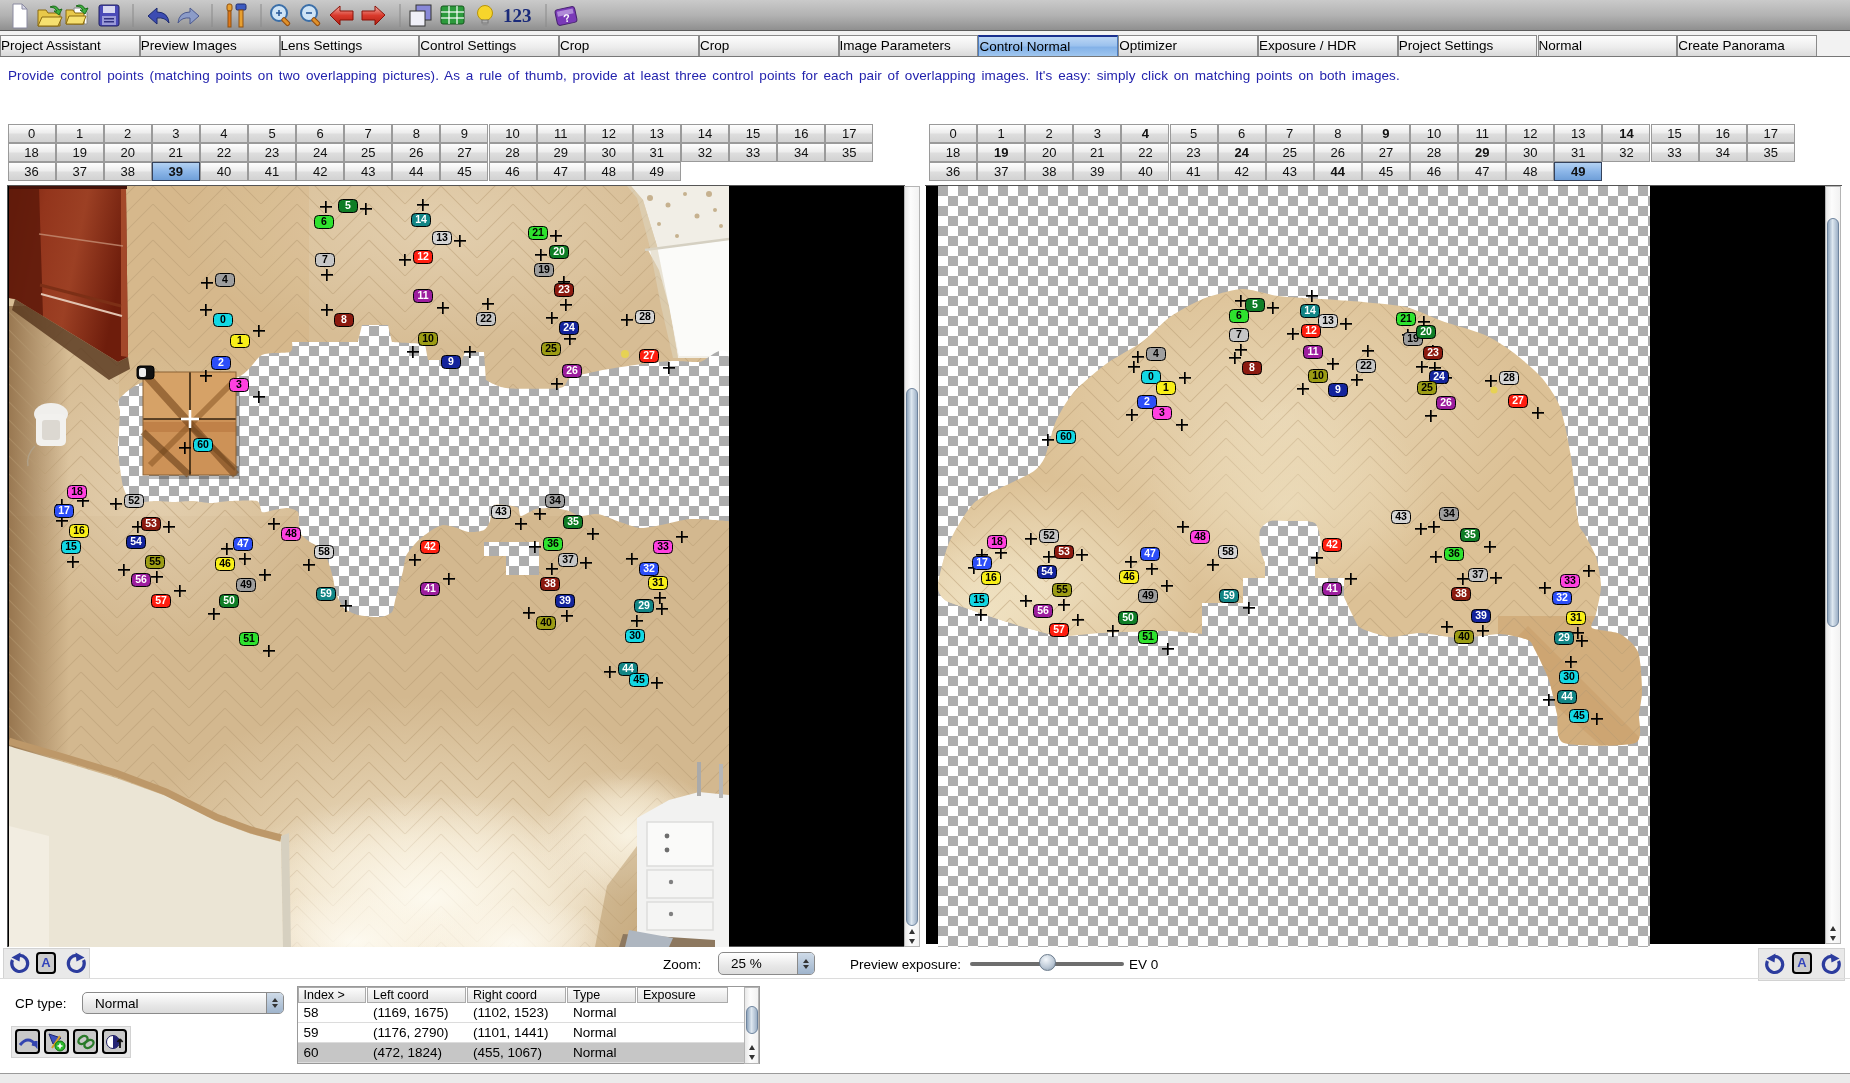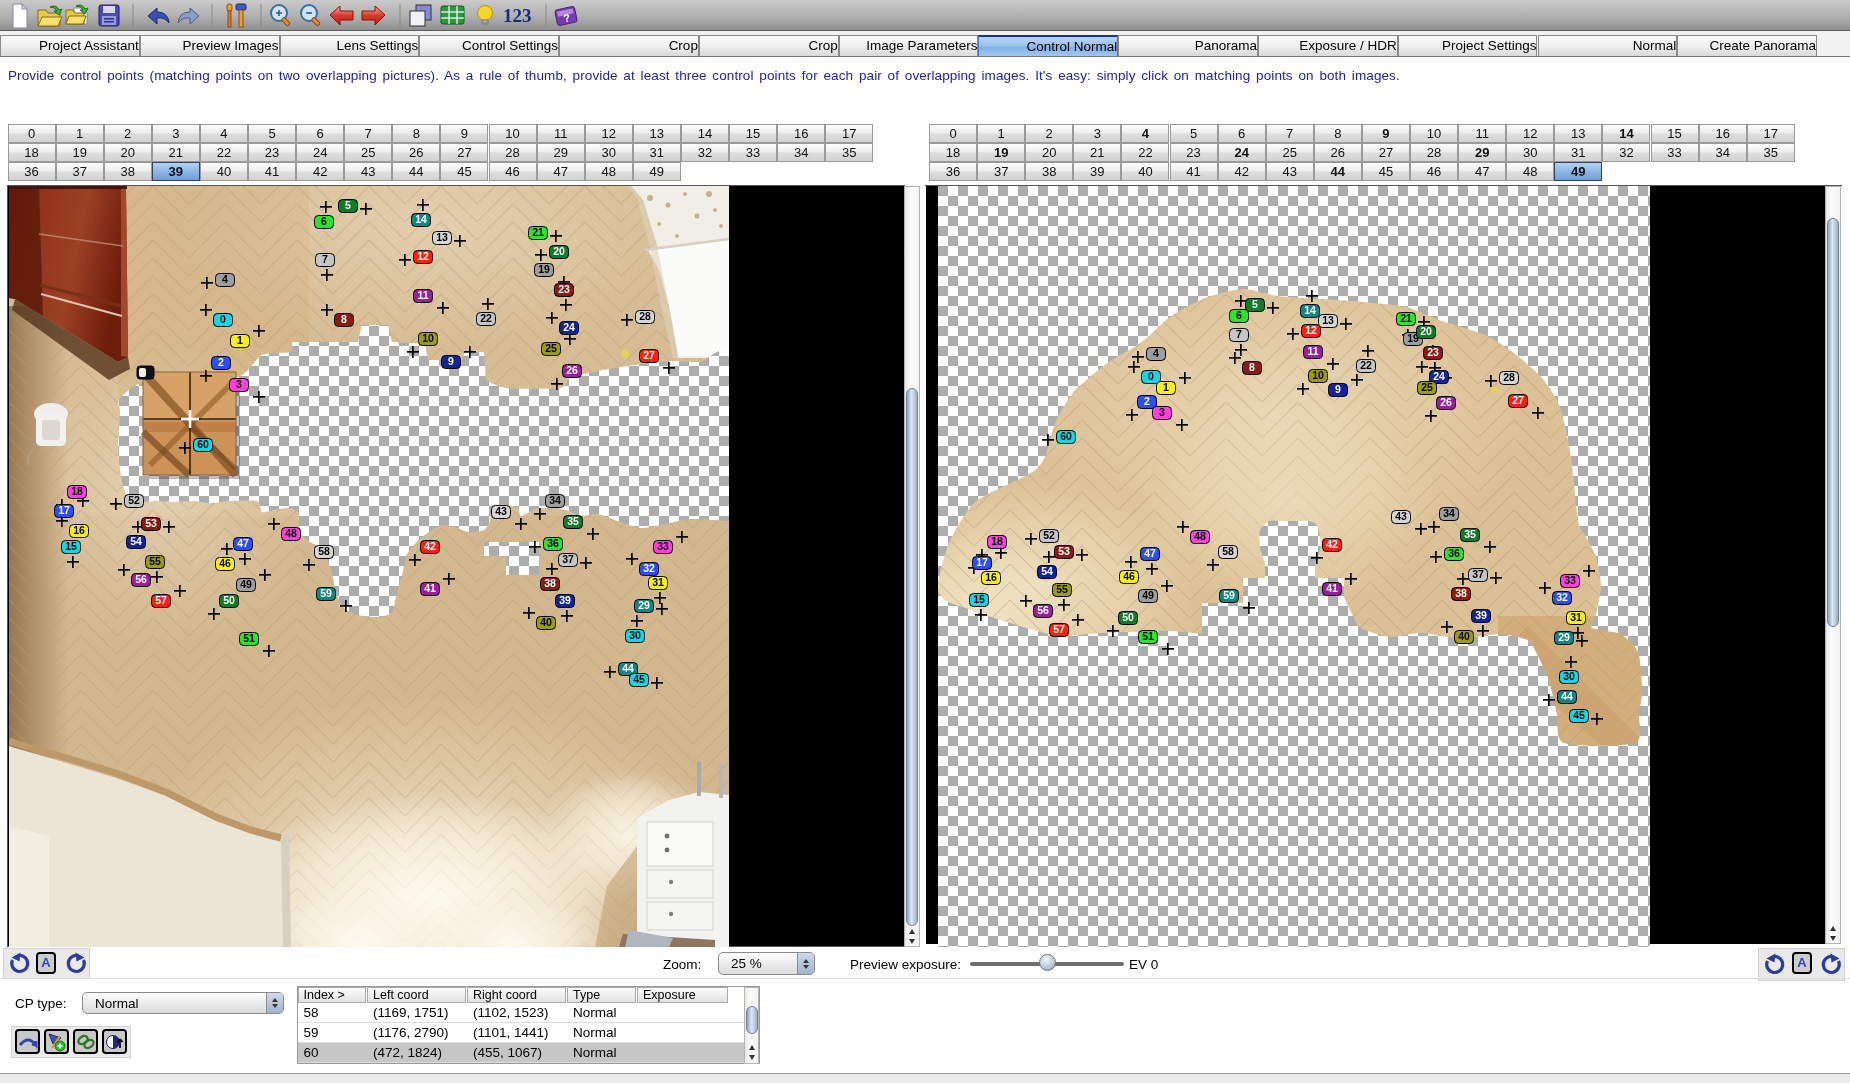--- a/index.html
+++ b/index.html
@@ -1,18 +1,18 @@
 <!DOCTYPE html>
 <html><head><meta charset="utf-8"><style>
 *{margin:0;padding:0;box-sizing:border-box}
 html,body{width:1850px;height:1083px;overflow:hidden;background:#fff;
 font-family:"Liberation Sans",sans-serif;position:relative}
 .tabrow{position:absolute;left:0;top:31px;width:1850px;height:26px;background:#f2f2f2;border-bottom:1px solid #777}
 .tab{position:absolute;top:4px;height:21px;background:linear-gradient(#fdfdfd,#ededed 55%,#d9d9d9);
-border:1px solid #8a8a8a;border-bottom:none;font-size:13.5px;text-align:right;line-height:20px;color:#000}
+border:1px solid #8a8a8a;border-bottom:none;font-size:13.5px;text-align:left;line-height:20px;color:#000}
 .tab.sel{background:linear-gradient(#bcd6f4,#9cc2ee 45%,#84b2e8 55%,#9fc6ef);border-top:2px solid #1a2f8e;border-left:1px solid #4c7cc0;border-right:1px solid #4c7cc0;font-weight:normal}
 .instr{position:absolute;left:8px;top:68px;font-size:13.5px;color:#2222ad;letter-spacing:0.1px;word-spacing:1.9px}
 .c{position:absolute;width:48.1px;height:19px;background:linear-gradient(#fefefe,#ececec 48%,#dedede 52%,#d2d2d2);
 border:1px solid #9a9a9a;margin-left:-0.5px;font-size:13px;text-align:center;line-height:17px;color:#111}
 .c.hi{background:linear-gradient(#b4d2f2,#8cb6e8 50%,#6f9fd8);border-color:#34425c;font-weight:bold}
 .c.bd{font-weight:bold}
 .ph{position:absolute}
 .pborder{position:absolute;border:1px solid #555}
 .blk{position:absolute;background:#000}
 .m{position:absolute;width:20px;height:13.5px;border:1.7px solid #000;border-radius:4.5px;
@@ -145,21 +145,21 @@
 </svg>
 <div class="tabrow">
     <div class="tab" style="left:0.0px;width:139.8px">Project Assistant</div>
     <div class="tab" style="left:139.8px;width:139.8px">Preview Images</div>
     <div class="tab" style="left:279.5px;width:139.8px">Lens Settings</div>
     <div class="tab" style="left:419.3px;width:139.8px">Control Settings</div>
     <div class="tab" style="left:559.1px;width:139.8px">Crop</div>
     <div class="tab" style="left:698.9px;width:139.8px">Crop</div>
     <div class="tab" style="left:838.6px;width:139.8px">Image Parameters</div>
     <div class="tab sel" style="left:978.4px;width:139.8px">Control Normal</div>
-    <div class="tab" style="left:1118.2px;width:139.8px">Panorama</div>
+    <div class="tab" style="left:1118.2px;width:139.8px">Optimizer</div>
     <div class="tab" style="left:1257.9px;width:139.8px">Exposure / HDR</div>
     <div class="tab" style="left:1397.7px;width:139.8px">Project Settings</div>
     <div class="tab" style="left:1537.5px;width:139.8px">Normal</div>
     <div class="tab" style="left:1677.2px;width:139.8px">Create Panorama</div>
   </div>
 <div class="instr">Provide control points (matching points on two overlapping pictures). As a rule of thumb, provide at least three control points for each pair of overlapping images. It's easy: simply click on matching points on both images.</div>
 <span class="c" style="left:8.0px;top:124px">0</span>
 <span class="c" style="left:56.1px;top:124px">1</span>
 <span class="c" style="left:104.2px;top:124px">2</span>
 <span class="c" style="left:152.3px;top:124px">3</span>
@@ -772,21 +772,21 @@
   </div>
 
 <div class="tbl" style="left:297px;top:986px;width:463px;height:78px"></div>
 <div class="th" style="left:297.5px;top:987px;width:68.5px">Index &gt;</div>
 <div class="th" style="left:367px;top:987px;width:99px">Left coord</div>
 <div class="th" style="left:467px;top:987px;width:99px">Right coord</div>
 <div class="th" style="left:567px;top:987px;width:69px">Type</div>
 <div class="th" style="left:637px;top:987px;width:91px">Exposure</div>
 <div class="tr" style="left:298px;top:1003px;width:446px;"></div>
 <span class="td" style="left:303.5px;top:1005px">58</span>
-<span class="td" style="left:373px;top:1005px">(1169, 1751)</span>
+<span class="td" style="left:373px;top:1005px">(1169, 1675)</span>
 <span class="td" style="left:473px;top:1005px">(1102, 1523)</span>
 <span class="td" style="left:573px;top:1005px">Normal</span>
 <span class="td" style="left:643px;top:1005px"></span>
 <div class="tr" style="left:298px;top:1023px;width:446px;"></div>
 <span class="td" style="left:303.5px;top:1025px">59</span>
 <span class="td" style="left:373px;top:1025px">(1176, 2790)</span>
 <span class="td" style="left:473px;top:1025px">(1101, 1441)</span>
 <span class="td" style="left:573px;top:1025px">Normal</span>
 <span class="td" style="left:643px;top:1025px"></span>
 <div class="tr" style="left:298px;top:1043px;width:446px;background:#c6c6c6;"></div>

